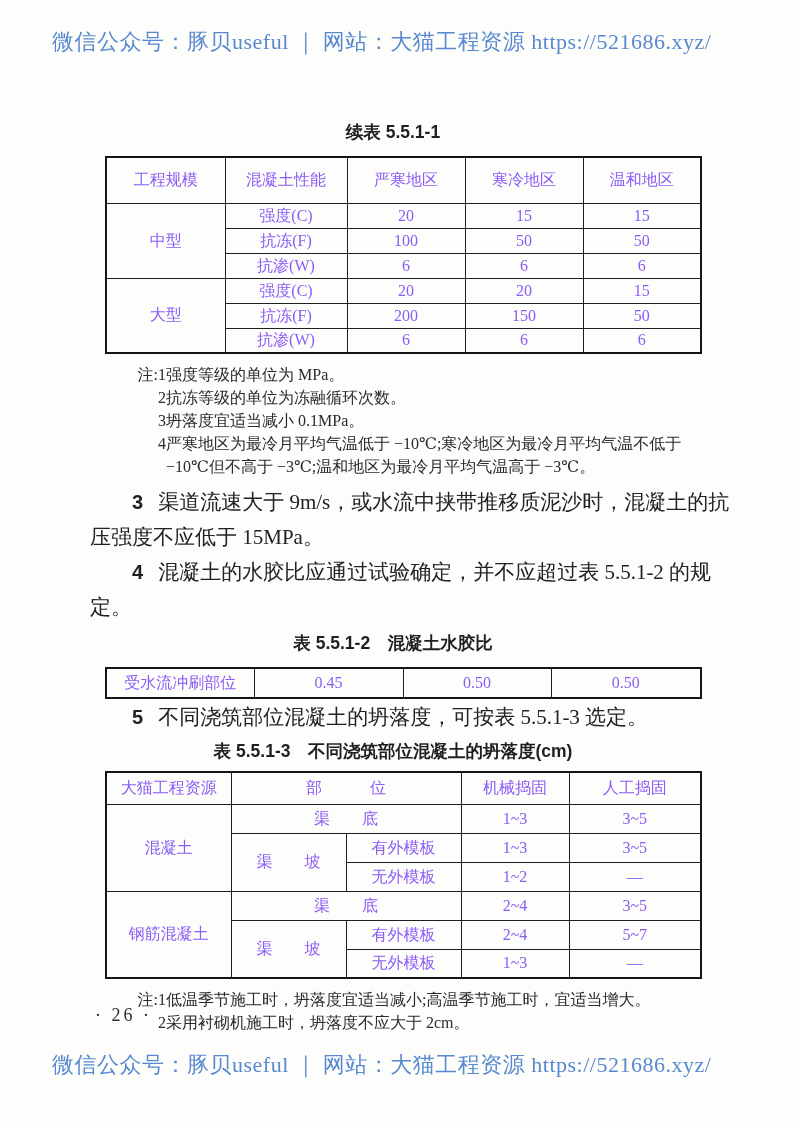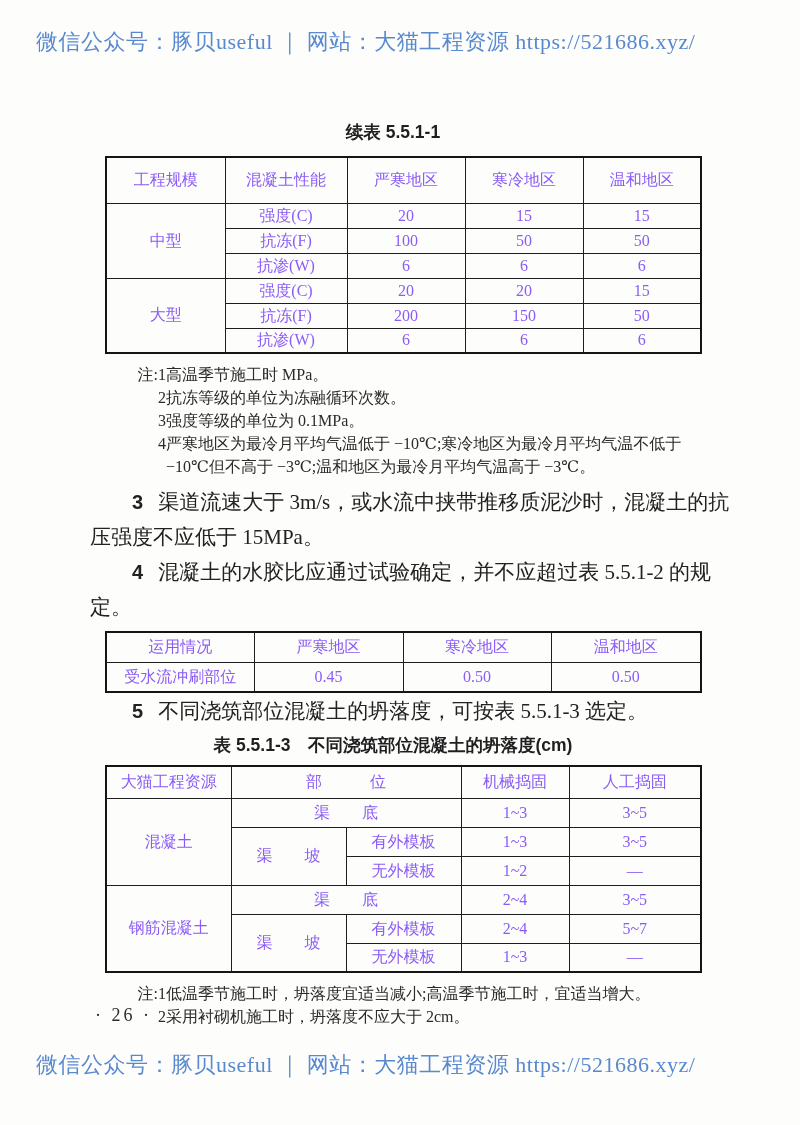--- a/index.html
+++ b/index.html
@@ -8,21 +8,21 @@
     position: relative;
     width: 800px; height: 1125px;
     margin: 0 auto;
     background: #fdfdfc;
     font-family: "Liberation Serif", "DejaVu Serif", serif;
     color: #262626;
     overflow: hidden;
   }
   .watermark {
     position: absolute;
-    left: 36px;
+    left: 52px;
     font-size: 22px;
     color: #4b80cc;
     white-space: nowrap;
     letter-spacing: 0.5px;
     opacity: 0.92;
   }
   .watermark.top { top: 27px; }
   .watermark.bottom { top: 1050px; }
   .page-number {
     position: absolute;
@@ -156,57 +156,52 @@
           <td>6</td>
           <td>6</td>
           <td>6</td>
         </tr>
       </tbody>
     </table>
 
     <div class="notes">
       <div class="note-row">
         <span class="note-label">注:1</span>
-        <span>高温季节施工时 MPa。</span>
+        <span>强度等级的单位为 MPa。</span>
       </div>
       <div class="note-row">
         <span class="note-label">2</span>
         <span>抗冻等级的单位为冻融循环次数。</span>
       </div>
       <div class="note-row">
         <span class="note-label">3</span>
-        <span>强度等级的单位为 0.1MPa。</span>
+        <span>坍落度宜适当减小 0.1MPa。</span>
       </div>
       <div class="note-row">
         <span class="note-label">4</span>
         <span>严寒地区为最冷月平均气温低于 −10℃;寒冷地区为最冷月平均气温不低于 −10℃但不高于 −3℃;温和地区为最冷月平均气温高于 −3℃。</span>
       </div>
     </div>
 
-    <p class="body-para first"><span class="pnum">3</span><span>渠道流速大于 3m/s，或水流中挟带推移质泥沙时，混凝土的抗压强度不应低于 15MPa。</span></p>
+    <p class="body-para first"><span class="pnum">3</span><span>渠道流速大于 9m/s，或水流中挟带推移质泥沙时，混凝土的抗压强度不应低于 15MPa。</span></p>
 
     <p class="body-para"><span class="pnum">4</span><span>混凝土的水胶比应通过试验确定，并不应超过表 5.5.1-2 的规定。</span></p>
 
     <div class="sp6"></div>
 
+    <div class="tbl-title">表 5.5.1-2　混凝土水胶比</div>
 
     <table class="doc-table">
       <colgroup>
         <col style="width:148px">
           <col style="width:149px">
           <col style="width:148px">
           <col style="width:150px">
       </colgroup>
       <tbody>
-        <tr class="t2-row">
-          <td>运用情况</td>
-          <td>严寒地区</td>
-          <td>寒冷地区</td>
-          <td>温和地区</td>
-        </tr>
         <tr class="t2-row">
           <td>受水流冲刷部位</td>
           <td>0.45</td>
           <td>0.50</td>
           <td>0.50</td>
         </tr>
       </tbody>
     </table>
 
     <p class="body-para first" style="margin-top:1px;"><span class="pnum">5</span><span>不同浇筑部位混凝土的坍落度，可按表 5.5.1-3 选定。</span></p>

